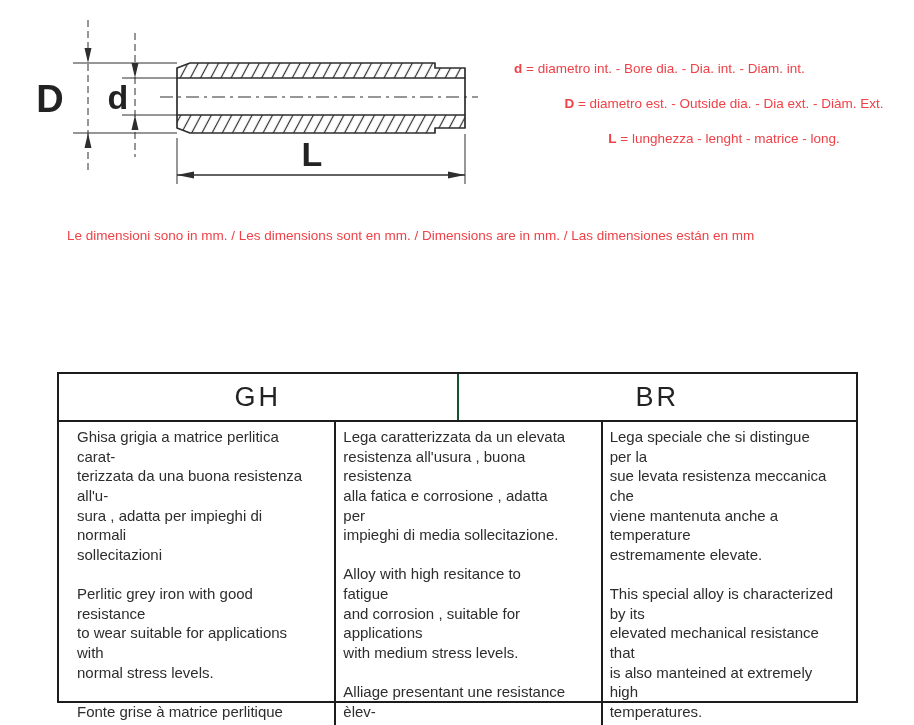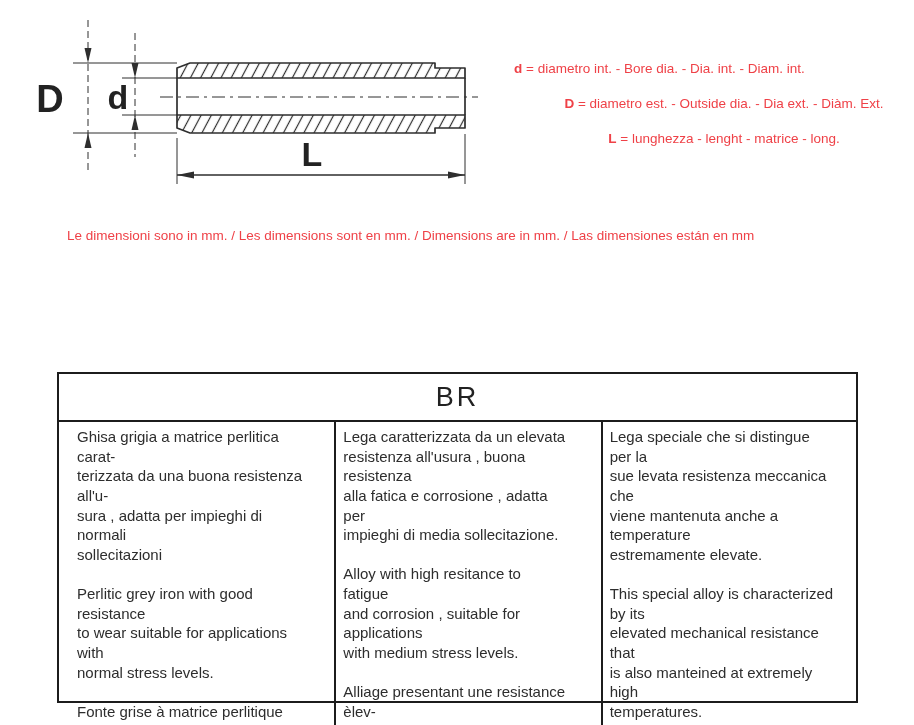--- a/index.html
+++ b/index.html
@@ -144,20 +144,21 @@
 <div class="legend">
   <div class="legend-line"><span class="sym">d</span><span> = diametro int. - Bore dia. - Dia. int. - Diam. int.</span></div>
   <div class="legend-line"><span class="sym">D</span><span> = diametro est. - Outside dia. - Dia ext. - Diàm. Ext.</span></div>
   <div class="legend-line"><span class="sym">L</span><span> = lunghezza - lenght - matrice - long.</span></div>
 </div>
 
 <div class="units-note">Le dimensioni sono in mm. / Les dimensions sont en mm. / Dimensions are in mm. / Las dimensiones están en mm</div>
 
 <div class="materials-table">
   <div class="tbl-header-row">
+    <div class="tbl-header-cell">GH</div>
     <div class="tbl-header-cell">BR</div>
   </div>
   <div class="tbl-body-row">
     <div class="tbl-cell">Ghisa grigia a matrice perlitica carat-
 terizzata da una buona resistenza all'u-
 sura , adatta per impieghi di normali
 sollecitazioni
 
 Perlitic grey iron with good resistance
 to wear suitable for applications with

